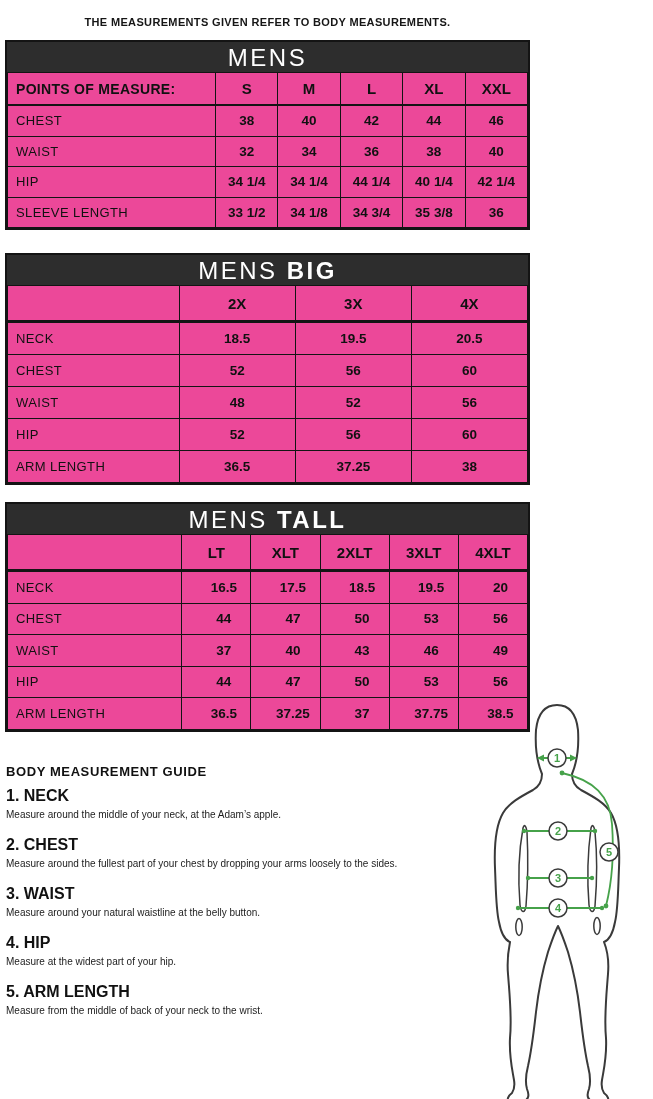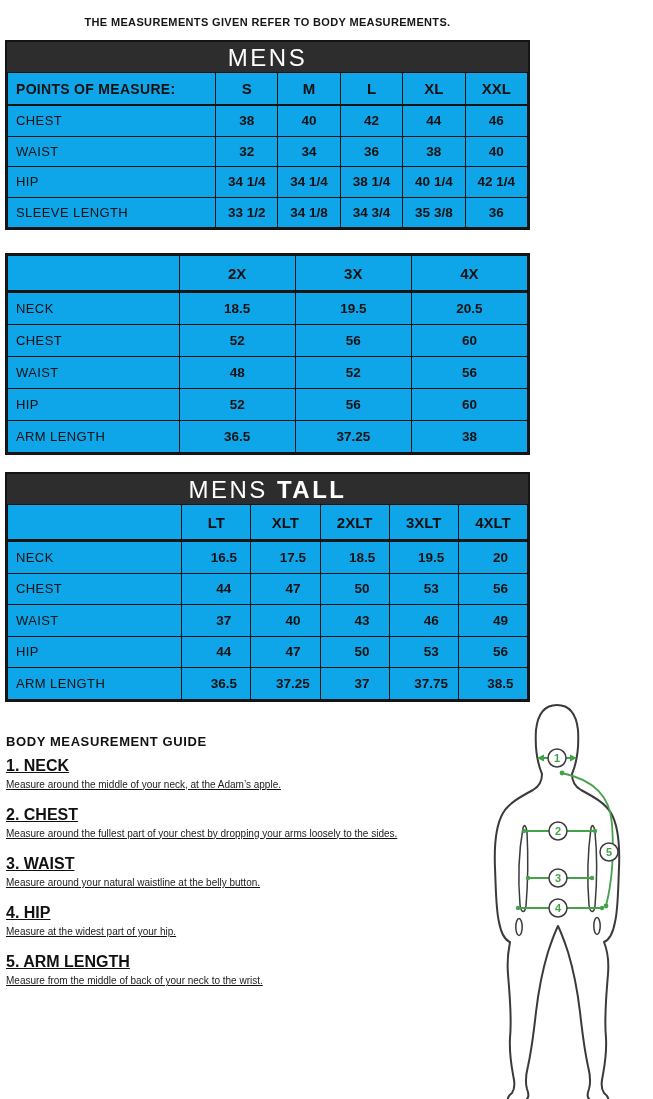--- a/index.html
+++ b/index.html
@@ -22,21 +22,21 @@
   .size-table{margin:0 5px;border:2px solid var(--border-color);}
   .t0{margin-top:12px;}
   .t1{margin-top:23px;}
   .t2{margin-top:17px;}
   .table-title{
     background:var(--header-bg);color:var(--header-text);
     text-align:center;font-size:24px;letter-spacing:2.5px;
     height:30px;line-height:31px;font-weight:500;
   }
   .table-title .tb{font-weight:800;}
-  table{border-collapse:collapse;width:100%;table-layout:fixed;background:#0ea5e9;}
+  table{border-collapse:collapse;width:100%;table-layout:fixed;background:#ec4899;}
   th,td{border:1.5px solid var(--border-color);overflow:hidden;white-space:nowrap;}
   thead th{
     font-size:15px;font-weight:800;text-align:center;height:29px;
     border-bottom-width:2px;
   }
   .t1 thead th,.t2 thead th{height:32px;border-bottom-width:3px;}
   thead th.corner{
     text-align:left;padding-left:8px;font-weight:600;font-size:14px;letter-spacing:.3px;
   }
   tbody td{font-size:13.5px;font-weight:600;text-align:center;height:27.5px;}
@@ -44,21 +44,21 @@
   .t2 tbody td{height:28.5px;padding-left:16px;}
   tbody td.rlabel{
     text-align:left;padding-left:8px;font-weight:400;font-size:13px;letter-spacing:.4px;
   }
   .t0 col.label{width:40%;}  .t0 col.size{width:12%;}
   .t1 col.label{width:33%;}  .t1 col.size{width:22.33%;}
   .t2 col.label{width:33.5%;}.t2 col.size{width:13.3%;}
   
   .guide{margin:32px 0 0 6px;width:450px;}
   .guide-title{font-size:13px;font-weight:800;letter-spacing:.6px;margin-bottom:8px;}
-  .guide-item{margin-bottom:15px;text-decoration:underline;}
+  .guide-item{margin-bottom:15px;}
   .gh{font-size:16px;font-weight:800;margin-bottom:3px;}
   .gp{font-size:10px;font-weight:400;line-height:1.32;width:447px;color:#1c1c1c;}
   
   .figure{position:absolute;left:452px;top:688px;width:201px;height:411px;}
   .figure svg{display:block;}
   .marker-num{font-family:"Liberation Sans", sans-serif;font-size:11px;font-weight:700;}
 </style>
 </head>
 <body>
 
@@ -102,36 +102,37 @@
               <td>32</td>
               <td>34</td>
               <td>36</td>
               <td>38</td>
               <td>40</td>
             </tr>
             <tr>
               <td class="rlabel">HIP</td>
               <td>34 1/4</td>
               <td>34 1/4</td>
-              <td>38 1/4</td>
+              <td>44 1/4</td>
               <td>40 1/4</td>
               <td>42 1/4</td>
             </tr>
             <tr>
               <td class="rlabel">SLEEVE LENGTH</td>
               <td>33 1/2</td>
               <td>34 1/8</td>
               <td>34 3/4</td>
               <td>35 3/8</td>
               <td>36</td>
             </tr>
           </tbody>
         </table>
       </div>
       <div class="size-table t1">
+        <div class="table-title"><span>MENS </span><span class="tb">BIG</span></div>
         <table>
           <colgroup>
             <col class="label">
             <col class="size">
             <col class="size">
             <col class="size">
           </colgroup>
           <thead>
             <tr>
               <th class="corner"></th>

